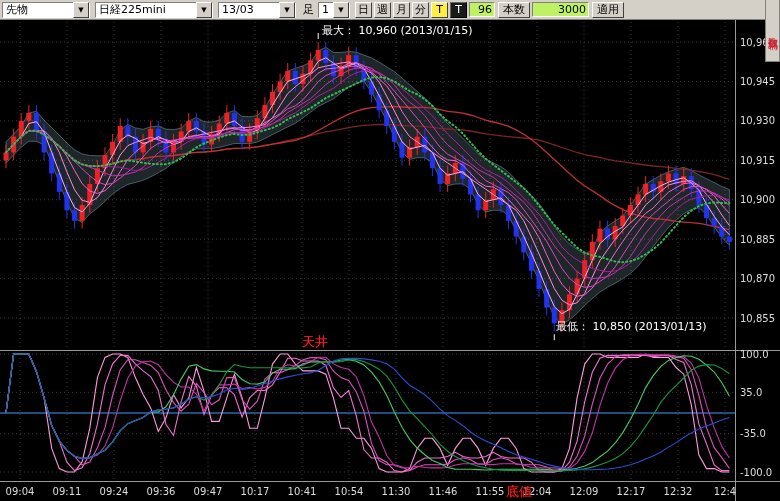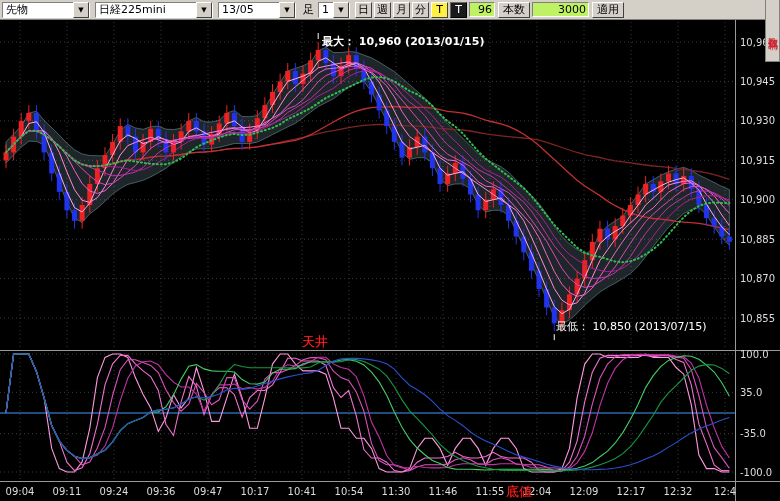--- a/index.html
+++ b/index.html
@@ -44,21 +44,21 @@
   <div class="toolbar">
     <div class="combo w-market">
       <span class="combo-text">先物</span>
       <span class="combo-arrow">▼</span>
     </div>
     <div class="combo w-symbol">
       <span class="combo-text">日経225mini</span>
       <span class="combo-arrow">▼</span>
     </div>
     <div class="combo w-contract">
-      <span class="combo-text">13/05</span>
+      <span class="combo-text">13/03</span>
       <span class="combo-arrow">▼</span>
     </div>
     <span class="lbl">足</span>
     <div class="combo w-int">
       <span class="combo-text">1</span>
       <span class="combo-arrow">▼</span>
     </div>
     <button class="btn sq">日</button>
     <button class="btn sq">週</button>
     <button class="btn sq">月</button>
@@ -356,21 +356,21 @@
           <text x="396" y="475" font-size="10" fill="#ddd" font-family="DejaVu Sans, sans-serif" text-anchor="middle">11:30</text>
           <text x="443" y="475" font-size="10" fill="#ddd" font-family="DejaVu Sans, sans-serif" text-anchor="middle">11:46</text>
           <text x="490" y="475" font-size="10" fill="#ddd" font-family="DejaVu Sans, sans-serif" text-anchor="middle">11:55</text>
           <text x="537" y="475" font-size="10" fill="#ddd" font-family="DejaVu Sans, sans-serif" text-anchor="middle">12:04</text>
           <text x="584" y="475" font-size="10" fill="#ddd" font-family="DejaVu Sans, sans-serif" text-anchor="middle">12:09</text>
           <text x="631" y="475" font-size="10" fill="#ddd" font-family="DejaVu Sans, sans-serif" text-anchor="middle">12:17</text>
           <text x="678" y="475" font-size="10" fill="#ddd" font-family="DejaVu Sans, sans-serif" text-anchor="middle">12:32</text>
           <text x="725" y="475" font-size="10" fill="#ddd" font-family="DejaVu Sans, sans-serif" text-anchor="middle">12:4</text>
         </g>
       </svg>
-    <div class="ann ann-max" style="left:322px;top:14px;font-weight:bold;">最大： 10,960 (2013/01/15)</div>
-    <div class="ann ann-min" style="left:556px;top:299px;">最低： 10,850 (2013/07/15)</div>
+    <div class="ann ann-max" style="left:322px;top:3px;">最大： 10,960 (2013/01/15)</div>
+    <div class="ann ann-min" style="left:556px;top:299px;">最低： 10,850 (2013/01/13)</div>
     <div class="ann ann-red" style="left:302px;top:313px;">天井</div>
     <div class="ann ann-red" style="left:506px;top:463px;">底値</div>
   </div>
 
   <div class="side-tab">複数銘柄</div>
 
 </div>
 
 </body></html>

